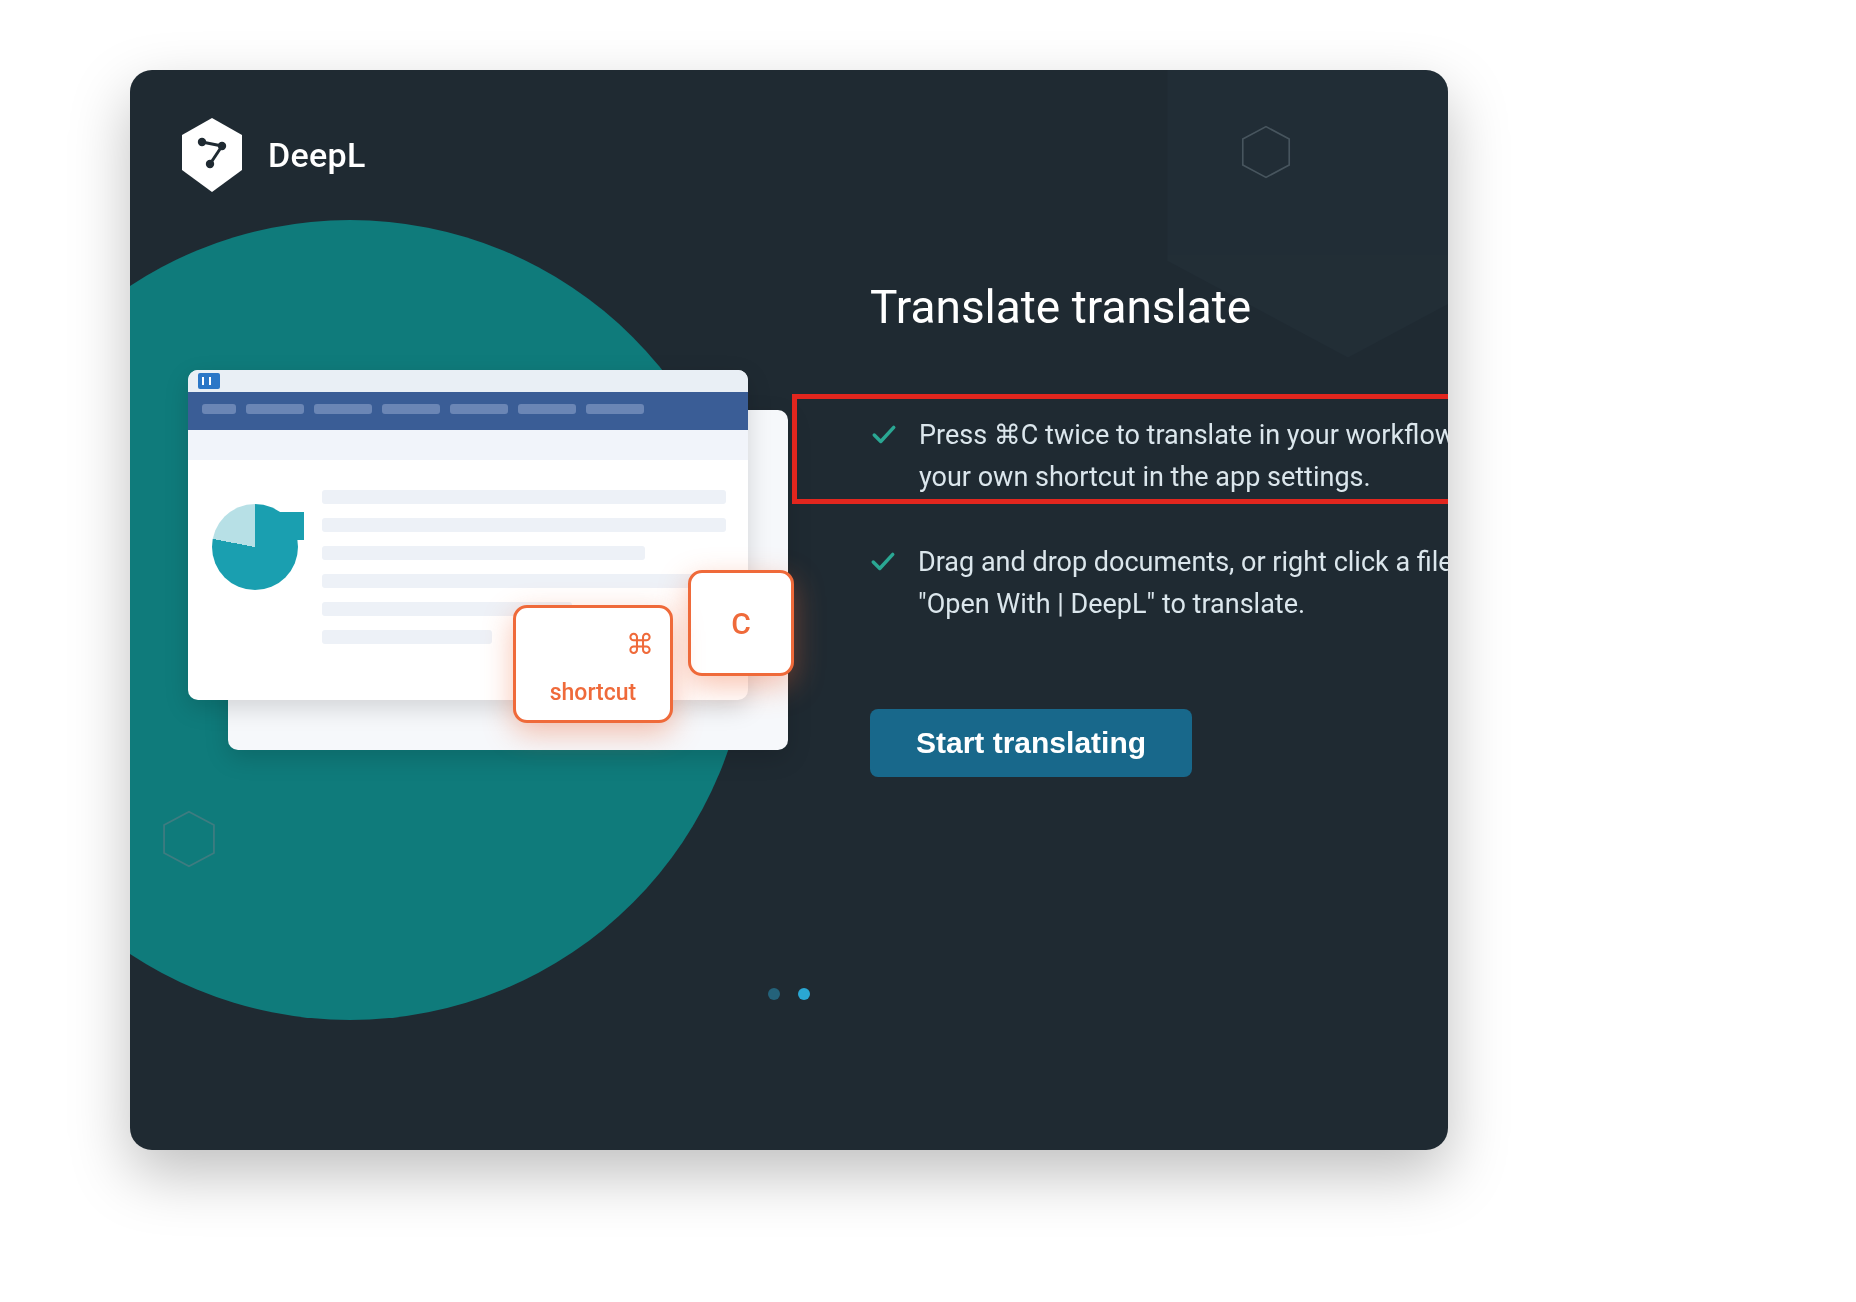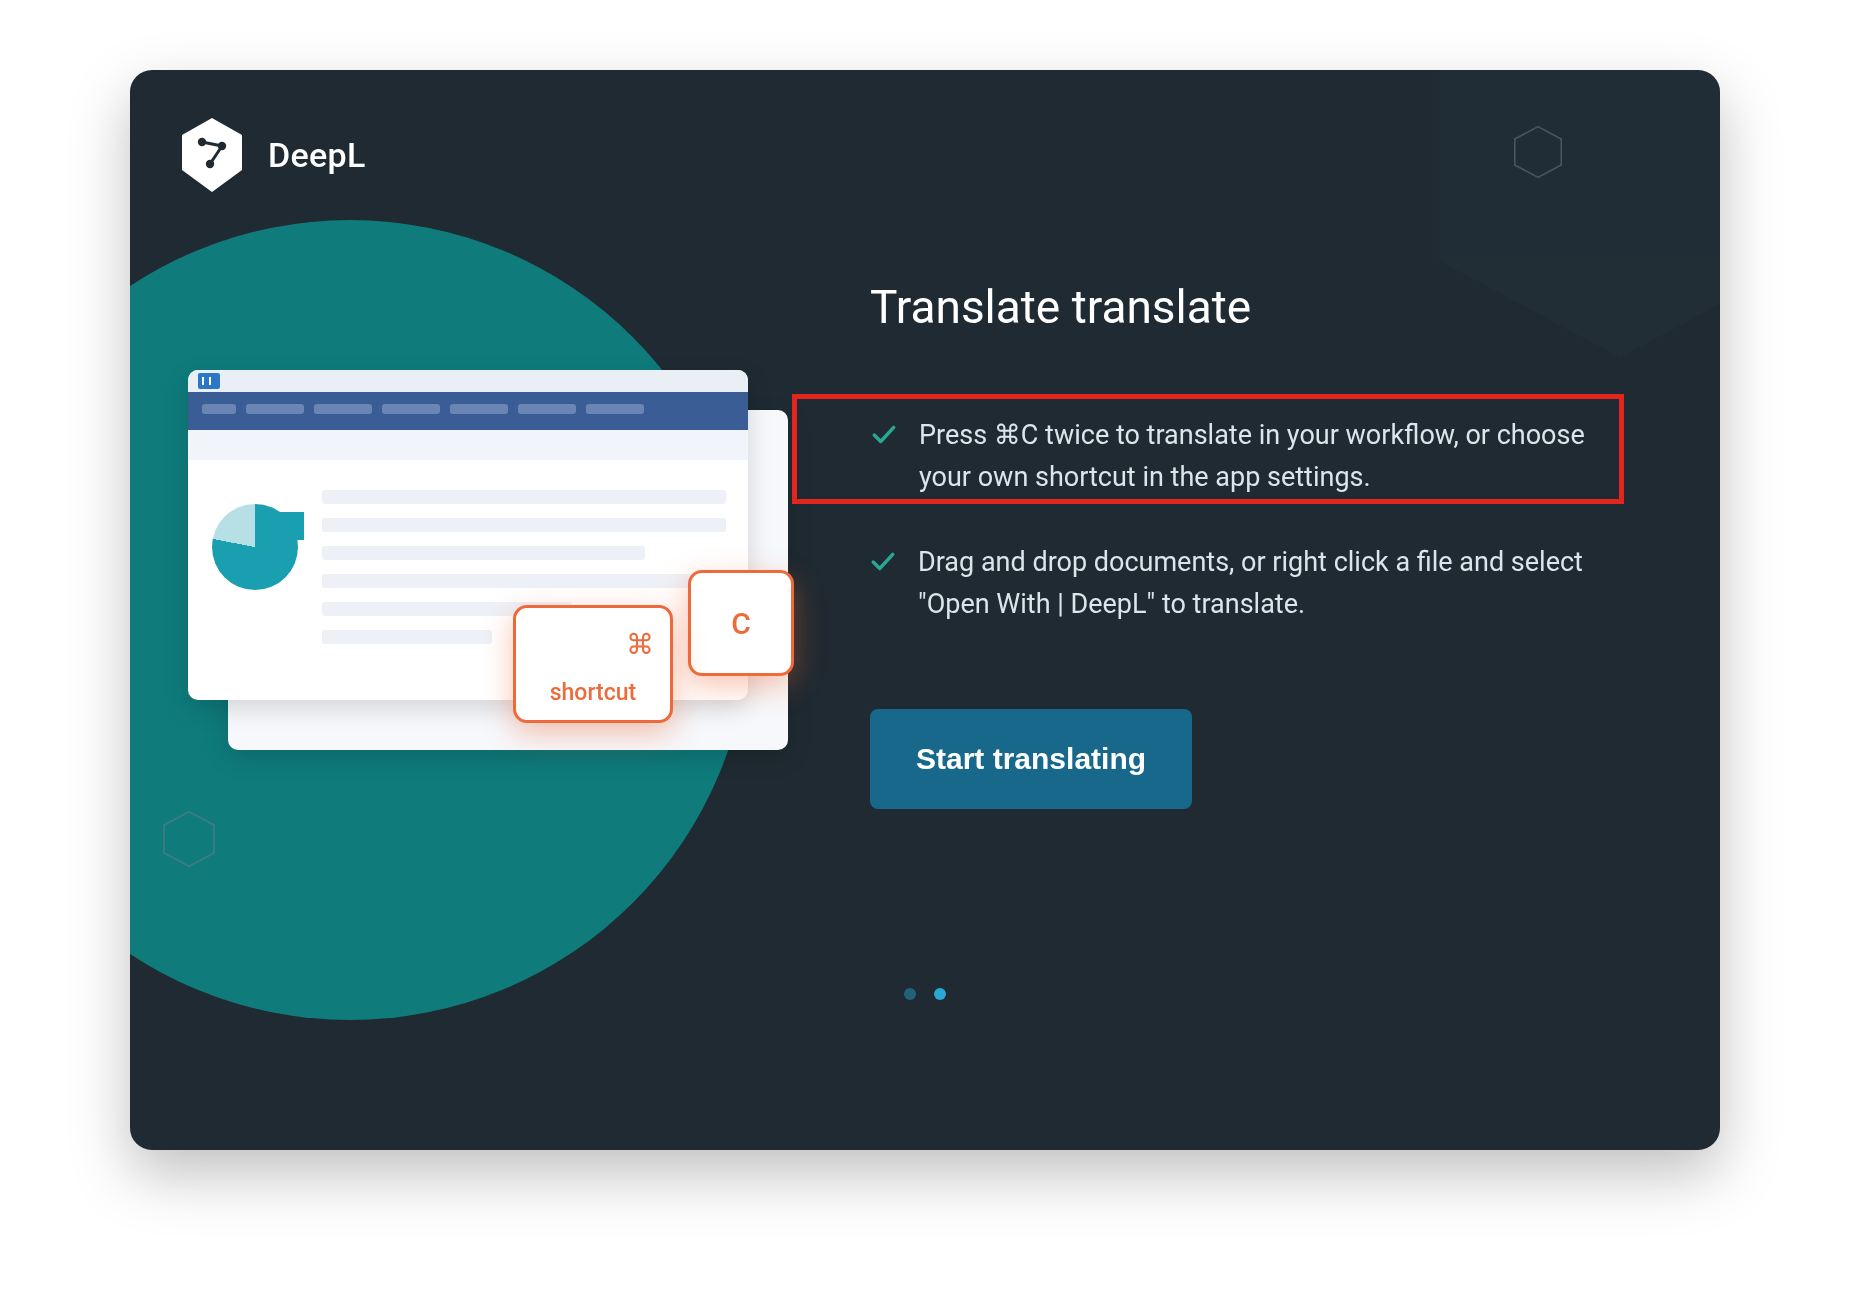--- a/index.html
+++ b/index.html
@@ -12,21 +12,21 @@
     .canvas {
       position: relative;
       width: 1856px;
       height: 1302px;
       background: #ffffff;
     }
     .window {
       position: absolute;
       left: 130px;
       top: 70px;
-      width: 1590px;
+      width: 1318px;
       height: 1080px;
       background: #1f2a32;
       border-radius: 22px;
       overflow: hidden;
       box-shadow: 0 24px 60px rgba(0,0,0,0.25);
     }
     
     .hex-outline-1 {
       position: absolute;
       right: 155px;
@@ -183,21 +183,21 @@
     .cta {
       margin-top: 84px;
       display: inline-flex;
       align-items: center;
       justify-content: center;
       background: #18688b;
       color: #ffffff;
       font-size: 30px;
       font-weight: 600;
       border-radius: 8px;
-      padding: 33px 46px;
+      padding: 17px 46px;
       border: none;
       cursor: pointer;
     }
     .pager {
       position: absolute;
       left: 50%; transform: translateX(-50%);
       bottom: 150px;
       display: flex; gap: 18px;
     }
     .dot { width: 12px; height: 12px; border-radius: 50%; background: #3a4a55; }

